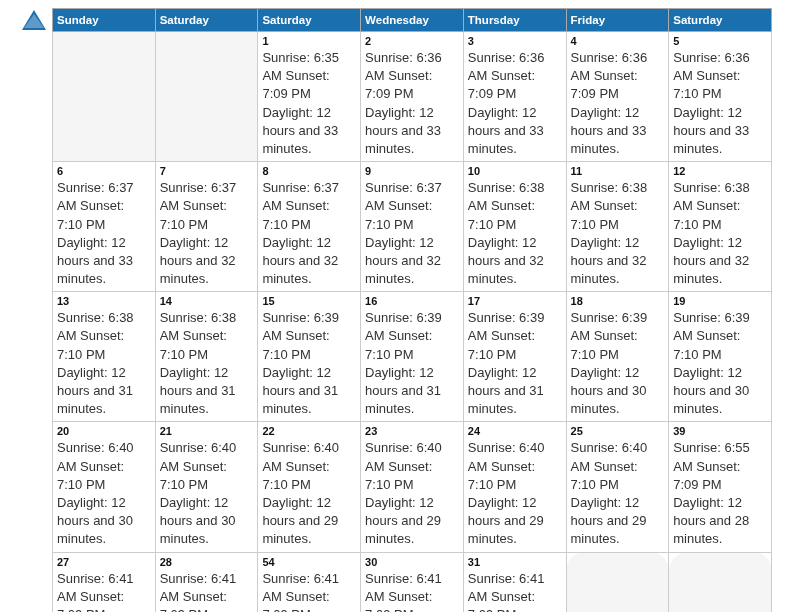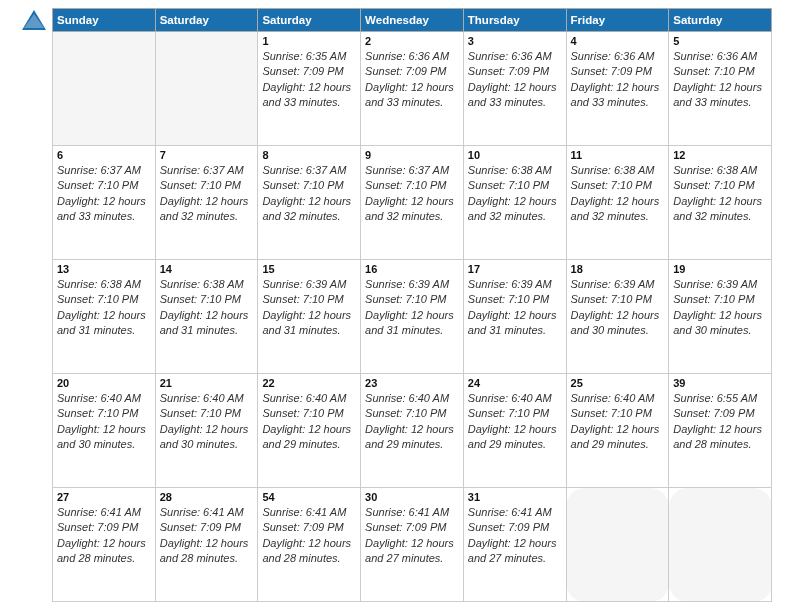--- a/index.html
+++ b/index.html
@@ -88,24 +88,23 @@
       background: #f5f5f5;
     }
     .day-num {
       font-size: 11px;
       font-weight: bold;
       color: #111;
       display: block;
       margin-bottom: 2px;
     }
     .day-info {
-      font-size: 11px;
+      font-size: 13px;
       line-height: 1.4;
       color: #333;
-      font-style: italic;
     }
     .last-row td {
       height: 76px;
       border-radius: 19px;
     }
   </style>
 </head>
 <body>
 
 <div class="page">

